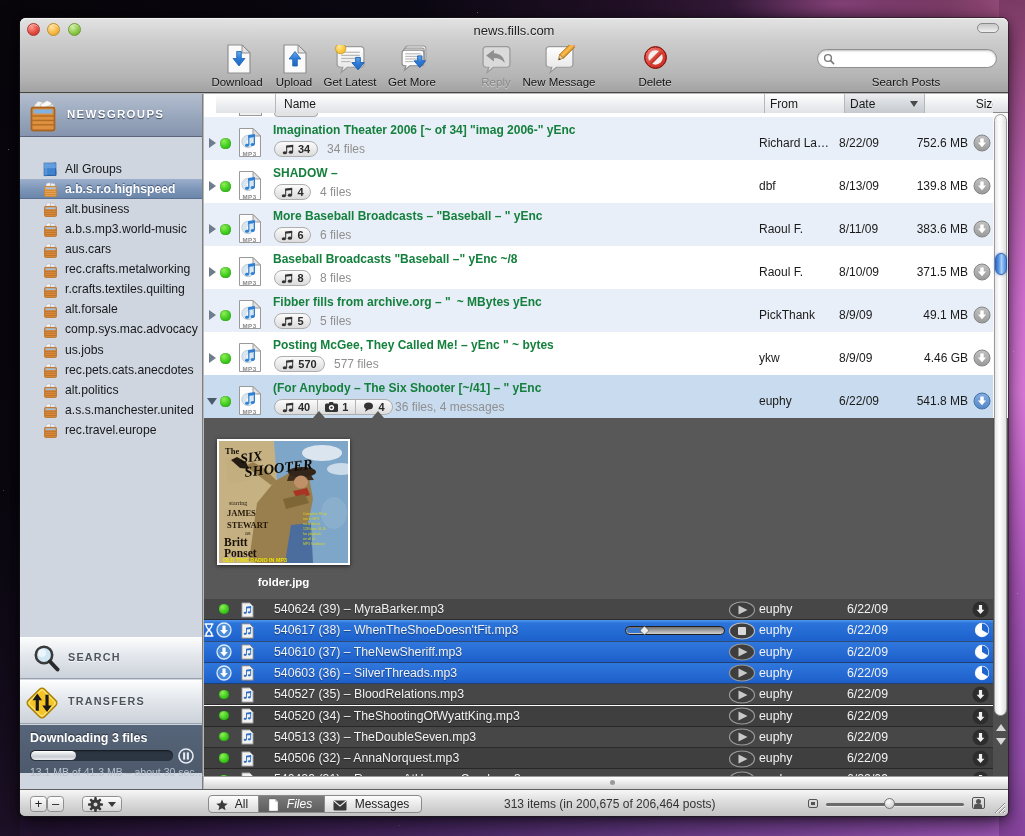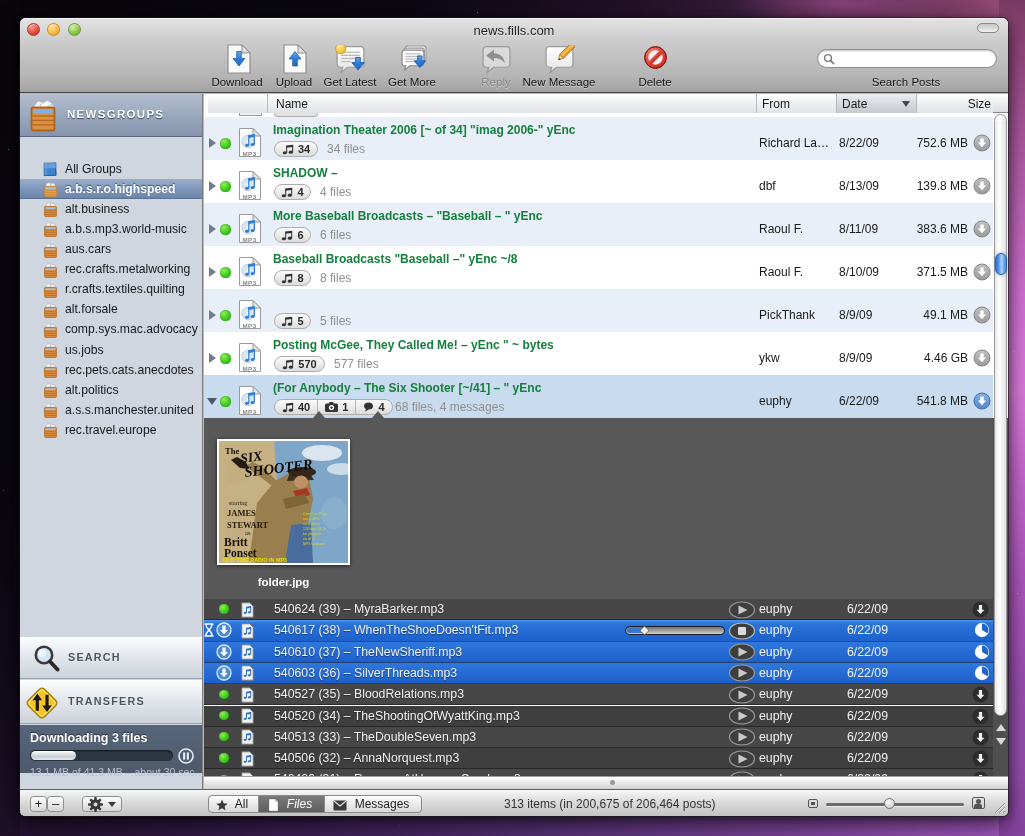--- a/index.html
+++ b/index.html
@@ -27,21 +27,21 @@
 .sidebar { position:absolute; left:0; top:76px; width:183px; height:695px; background:#d0d6df; border-right:1px solid #7e7e7e; }
 .ngheader { position:absolute; left:0; top:0; width:100%; height:43px; background:linear-gradient(180deg,#b3bdce 0%, #9dabc0 45%, #8593ad 100%); border-bottom:1px solid #5c677e; }
 .sbrow { position:absolute; left:0; width:100%; height:20px; font-size:12.2px; color:#16181b; }
 .sbrow .lbl { position:absolute; left:45px; top:2.6px; white-space:nowrap; }
 .sbsel { background:linear-gradient(180deg,#9cafcb 0%, #7e97ba 50%, #6a86a8 100%); border-bottom:1px solid #5a7194; }
 .sbsel .lbl { color:#fff; font-weight:bold; text-shadow:0 -1px 1px rgba(40,60,90,.8); }
 .bandhdr { position:absolute; left:0; width:100%; background:linear-gradient(180deg,#fbfcfd 0%, #e3e7ec 45%, #ccd2da 100%); border-top:1px solid #fff; border-bottom:1px solid #9aa2ae; }
 .bandhdr .txt { position:absolute; left:48px; font-size:10.8px; font-weight:bold; color:#4c545c; letter-spacing:1.2px; text-shadow:0 1px 0 rgba(255,255,255,.8); }
 .transfers { position:absolute; left:0; width:100%; background:linear-gradient(180deg,#57657a 0%, #4d5a6c 100%); }
 .content { position:absolute; left:184px; top:76px; width:804px; height:695px; background:#fff; overflow:hidden; }
-.lhdr { position:absolute; left:4px; top:0; width:100%; height:23px; background:linear-gradient(180deg,#ffffff 0%, #f0f1f3 40%, #dcdee2 100%); border-bottom:1px solid #8a8a8a; }
+.lhdr { position:absolute; left:12px; top:0; width:100%; height:23px; background:linear-gradient(180deg,#ffffff 0%, #f0f1f3 40%, #dcdee2 100%); border-bottom:1px solid #8a8a8a; }
 .lhdr .c { position:absolute; top:2.5px; font-size:12px; color:#1a1a1a; }
 .colline { position:absolute; top:0; width:1px; height:19px; background:#b7b7b7; }
 .row { position:absolute; left:0; width:789px; height:43px; }
 .rtitle { position:absolute; left:69px; top:6px; font-size:12px; font-weight:bold; color:#15803d; white-space:nowrap; }
 .badge { position:absolute; left:70px; top:24px; height:16px; border:1px solid #adadad; border-radius:9px; background:linear-gradient(180deg,#fbfbfb,#dcdcdc); font-size:11px; font-weight:bold; color:#2a2a2a; display:flex; align-items:flex-start; }
 .badge .seg { padding:0 7px; display:flex; align-items:center; gap:4px; height:100%; }
 .files { position:absolute; top:25px; font-size:12px; color:#8f8f8f; white-space:nowrap; }
 .fromc { position:absolute; left:555px; top:19px; font-size:12px; color:#1a1a1a; }
 .datec { position:absolute; left:635px; top:19px; font-size:12px; color:#1a1a1a; }
 .sizec { position:absolute; right:25px; top:19px; font-size:12px; color:#1a1a1a; text-align:right; }
@@ -634,20 +634,21 @@
 <path d="M14.5,5.5 l6,0" stroke="none"></path>
 <g fill="#2f7fd4">
             <ellipse cx="9.0" cy="18.2" rx="2.0" ry="1.5"></ellipse>
             <ellipse cx="14.6" cy="17.4" rx="2.0" ry="1.5"></ellipse>
             <rect x="10.2" y="8.6" width="1.2" height="9.6"></rect>
             <rect x="15.8" y="7.8" width="1.2" height="9.6"></rect>
             <path d="M10.2,8.0 L17.0,7.0 L17.0,10.0 L10.2,11.0 Z"></path>
           </g>
 <text x="11.5" y="28.6" font-family="Liberation Sans" font-size="6.2" font-weight="bold" fill="#8a8a8a" text-anchor="middle" letter-spacing=".5">MP3</text>
 </svg>
+<div class="rtitle">Fibber fills from archive.org – " ~ MBytes yEnc</div>
 <div class="badge" style="width:37px;justify-content:center">
           <div class="seg" style="padding:0">
             <svg width="12" height="12" viewBox="0 0 13 13" style="vertical-align:-2px">
               <g fill="#333">
                 <ellipse cx="3.1" cy="10.6" rx="2.3" ry="1.7"></ellipse>
                 <ellipse cx="9.6" cy="9.9" rx="2.3" ry="1.7"></ellipse>
                 <rect x="4.5" y="3.2" width="1.1" height="7.4"></rect>
                 <rect x="11.0" y="2.5" width="1.1" height="7.4"></rect>
                 <path d="M4.5,2.6 L12.1,1.8 L12.1,4.4 L4.5,5.2 Z"></path>
               </g>
@@ -759,21 +760,21 @@
             </svg>
             <span>1</span>
           </div>
 <div class="seg">
             <svg width="11" height="10" viewBox="0 0 11 10" style="vertical-align:-1px">
               <path d="M1,4 a4.5,3.6 0 1 1 9,0 a4.5,3.6 0 0 1 -4.5,3.6 l-3.5,2.2 .9,-2.8 a4.5,3.6 0 0 1 -1.9,-3 z" fill="#333"></path>
             </svg>
             <span>4</span>
           </div>
         </div>
-<div class="files" style="left:191px">68 files, 4 messages</div>
+<div class="files" style="left:191px">36 files, 4 messages</div>
 <div class="fromc">euphy</div>
 <div class="datec">6/22/09</div>
 <div class="sizec">541.8 MB</div>
 <svg style="position:absolute;left:769px;top:17px" width="18" height="18" viewBox="0 0 18 18">
 <defs>
             <linearGradient id="gb" x1="0" y1="0" x2="0" y2="1">
               <stop offset="0" stop-color="#84aee2"></stop>
               <stop offset="1" stop-color="#5387c8"></stop>
             </linearGradient>
           </defs>

